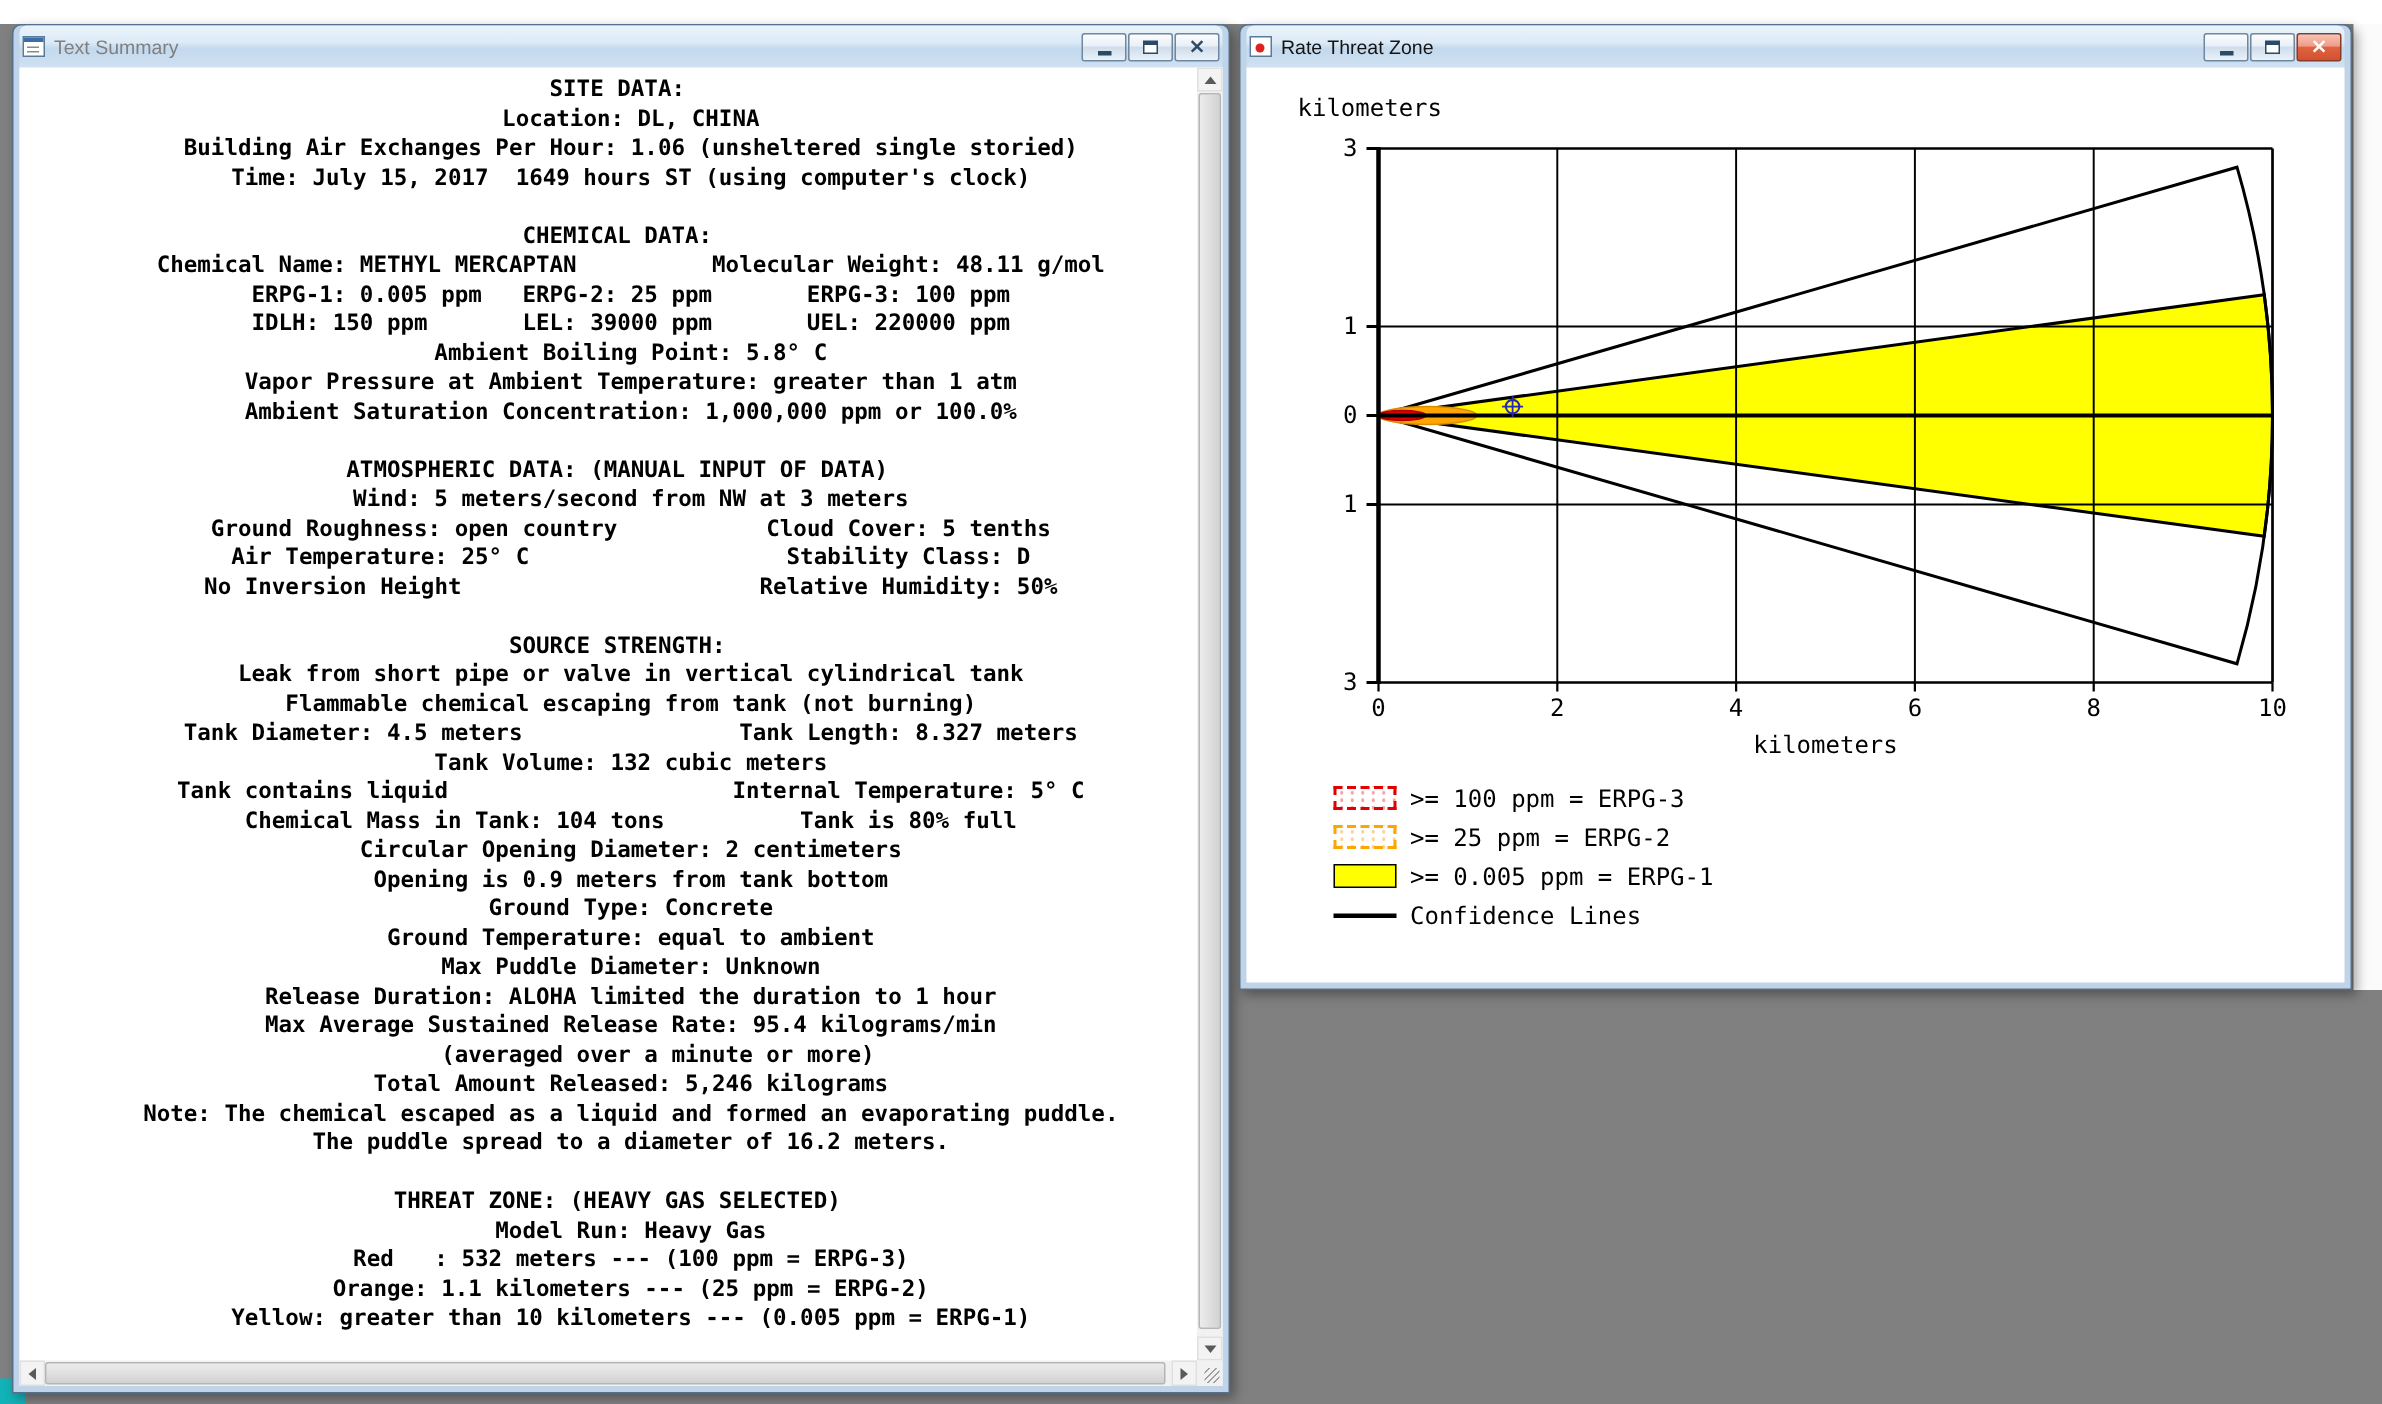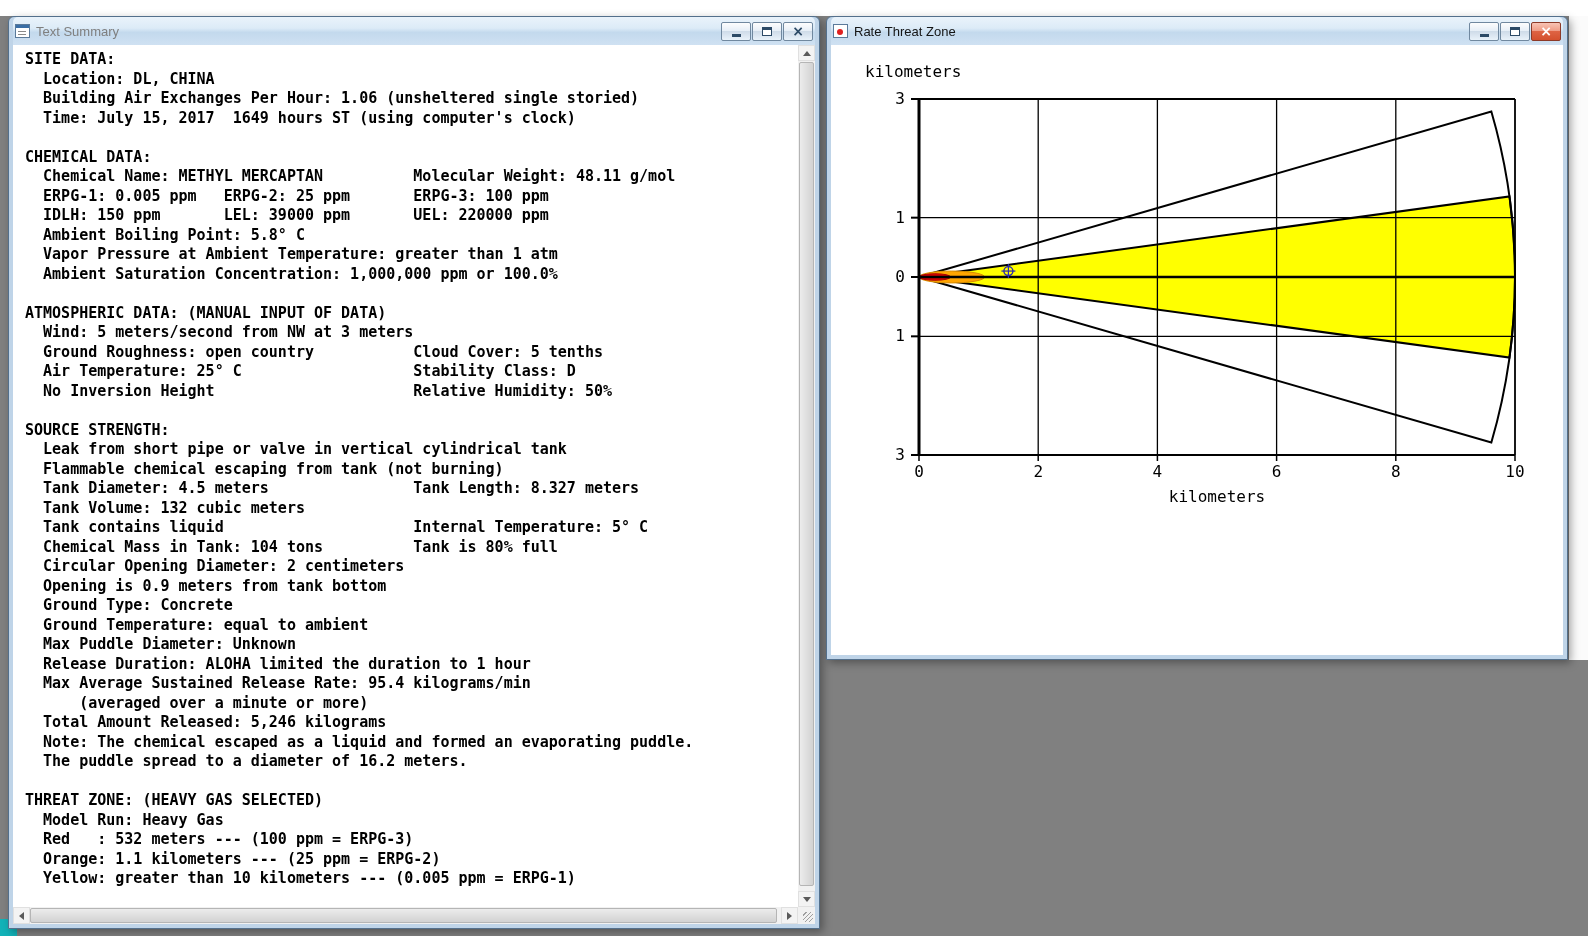--- a/index.html
+++ b/index.html
@@ -5,21 +5,21 @@
   * { margin:0; padding:0; box-sizing:border-box; }
   html,body { width:1588px; height:936px; overflow:hidden; background:#808080;
               font-family:"Liberation Sans",sans-serif; position:relative; }
   .top-strip { position:absolute; left:0; top:0; width:1588px; height:16px; background:#ffffff; }
   .right-strip { position:absolute; left:1569px; top:16px; width:19px; height:644px; background:#fbfbfb; }
   .corner-accent { position:absolute; left:0; top:919px; width:17px; height:17px; background:#12b2b8; }
 
   
   .window { position:absolute; border:1px solid #54708c; background:#bfd4e8;
             padding:0 4px 4px 4px; border-radius:6px 6px 0 0;
-            box-shadow:3px 3px 8px rgba(0,0,0,.35); }
+            box-shadow:3px 3px 8px rgba(0,0,0,.35);text-align:center; }
   .titlebar { height:28px; display:flex; align-items:center; gap:6px; padding:0 2px;
               background:linear-gradient(180deg,#eaf3fb 0%,#dcebf7 40%,#c3d9ed 55%,#cfe1f2 100%);
               border-radius:5px 5px 0 0; }
   .title-text { font-size:13px; }
   .t-inactive { color:#7f7f7f; }
   .t-active { color:#141414; }
   .cap-group { margin-left:auto; display:flex; gap:1px; }
   .capbtn { width:30px; height:19px; border:1px solid #70889f; border-radius:2px;
             background:linear-gradient(180deg,#fdfdfd 0%,#e7eff7 45%,#cfdce9 50%,#e9f2fa 100%);
             display:flex; align-items:center; justify-content:center; }
@@ -180,14 +180,32 @@
         <line x1="564.8" y1="410" x2="564.8" y2="416" stroke="#000" stroke-width="1.5"></line>
         <text x="564.8" y="432" text-anchor="middle" font-family="DejaVu Sans Mono, monospace" font-size="16" fill="#000">8</text>
         <line x1="684" y1="410" x2="684" y2="416" stroke="#000" stroke-width="1.5"></line>
         <text x="684" y="432" text-anchor="middle" font-family="DejaVu Sans Mono, monospace" font-size="16" fill="#000">10</text>
         <text x="34" y="32" font-family="DejaVu Sans Mono, monospace" font-size="16" fill="#000">kilometers</text>
         <text x="386" y="457" text-anchor="middle" font-family="DejaVu Sans Mono, monospace" font-size="16" fill="#000">kilometers</text>
         <circle cx="177.4" cy="226.06666666666666" r="4.5" fill="none" stroke="#2a2ab0" stroke-width="1.4"></circle>
         <line x1="170.4" y1="226.06666666666666" x2="184.4" y2="226.06666666666666" stroke="#2a2ab0" stroke-width="1.2"></line>
         <line x1="177.4" y1="219.06666666666666" x2="177.4" y2="233.06666666666666" stroke="#2a2ab0" stroke-width="1.2"></line>
       </svg>
+    <div class="legend">
+        <div class="legend-row">
+          <span class="sw sw-red-dashed"></span>
+          <span>&gt;= 100 ppm = ERPG-3</span>
+        </div>
+        <div class="legend-row">
+          <span class="sw sw-orange-dashed"></span>
+          <span>&gt;= 25 ppm = ERPG-2</span>
+        </div>
+        <div class="legend-row">
+          <span class="sw sw-yellow-solid"></span>
+          <span>&gt;= 0.005 ppm = ERPG-1</span>
+        </div>
+        <div class="legend-row">
+          <span class="sw sw-line"></span>
+          <span>Confidence Lines</span>
+        </div>
+      </div>
   </div>
 </div>
 
 </body></html>

